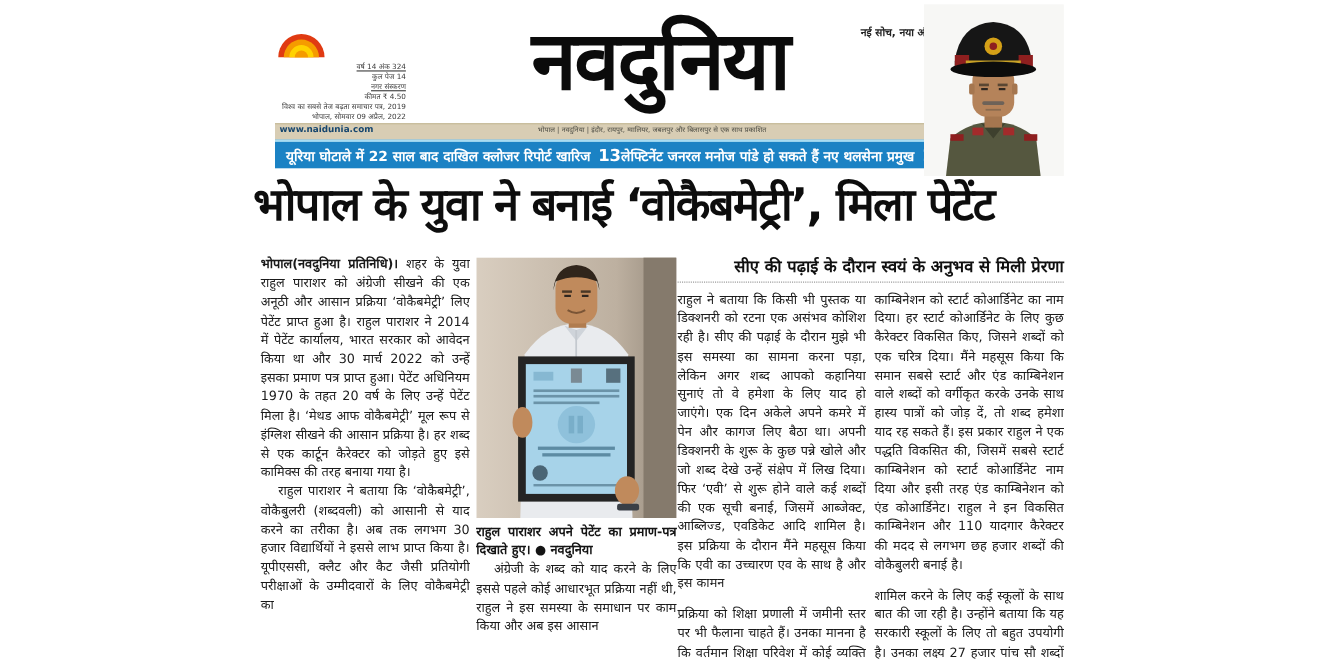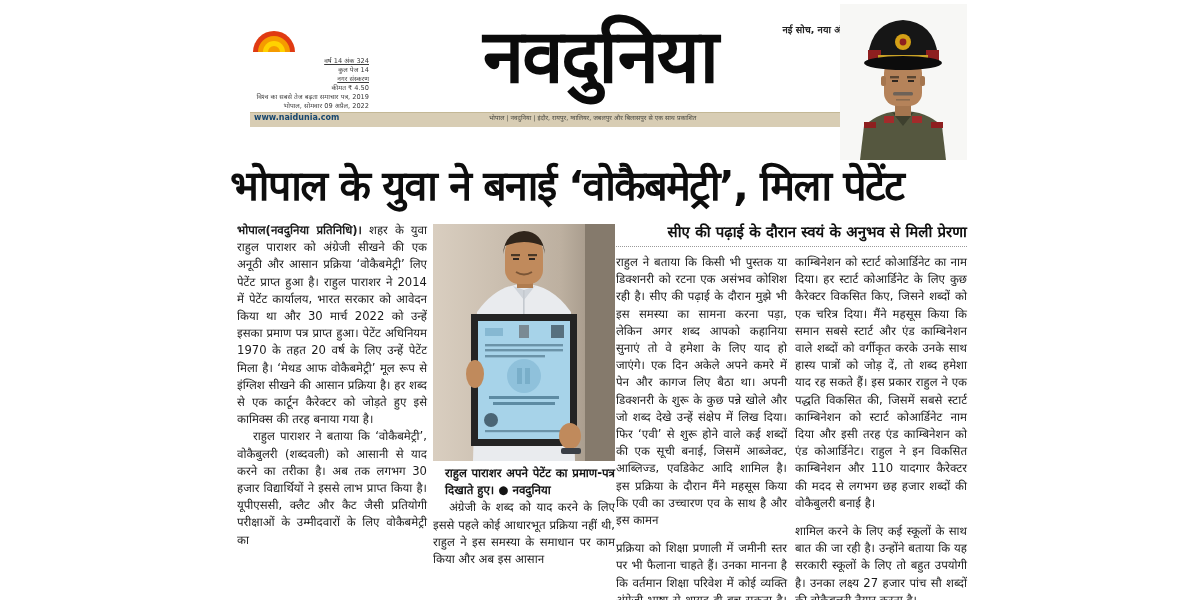--- a/index.html
+++ b/index.html
@@ -29,30 +29,30 @@
                 display:flex; justify-content:space-between; align-items:center; padding:0 10px; }
   .ticker-item { display:flex; align-items:center; gap:7px; font-size:12.5px; font-weight:bold; white-space:nowrap; }
   .ticker-page { font-size:15px; font-weight:bold; }
 
   
   .headline { position:absolute; left:0; top:157px; width:740px; height:58px; text-align:left;
               font-size:41px; line-height:58px; font-weight:bold; color:#0d0d0d;
               letter-spacing:-1.5px; white-space:nowrap; }
 
   
-  .body { position:absolute; left:0; top:221px; width:740px; height:360px; color:#1a1a1a;text-decoration:underline; }
+  .body { position:absolute; left:0; top:231px; width:740px; height:360px; color:#1a1a1a;text-decoration:underline; }
   .body p { font-size:11.6px; line-height:17.2px; text-align:justify; }
   .dateline { font-weight:bold; }
   .indent { text-indent:16px; }
   .gap-top { margin-top:11px; }
 
   .col1 { position:absolute; left:7px;   top:1px;  width:190px; }
   .col2 { position:absolute; left:203px; top:3px;  width:182px; }
   .news-photo { display:block; width:182px; height:237px; }
-  .caption { margin-top:4px; font-size:11.8px; line-height:15.5px; font-weight:bold; color:#141414; text-align:left;margin-left:12px; }
+  .caption { margin-top:4px; font-size:11.8px; line-height:15.5px; font-weight:bold; color:#141414; text-align:left; }
   .caption .credit { font-weight:bold; }
   .col2 .after-caption { margin-top:8px; }
 
   .right-wrap { position:absolute; left:386px; top:0; width:351px; }
   .subhead { text-align:right; font-size:15px; font-weight:bold; color:#101010;
              padding-bottom:5px; border-bottom:1px dotted #9a9a9a; white-space:nowrap; }
   .col3 { position:absolute; left:0;    top:33px; width:171px; }
   .col4 { position:absolute; left:179px; top:33px; width:172px; }
 </style>
 </head>
@@ -105,20 +105,30 @@
       <circle cx="63" cy="38" r="8" fill="#d4a017"></circle>
       <circle cx="63" cy="38" r="3.4" fill="#8e1f1f"></circle>
       <ellipse cx="63" cy="59" rx="39" ry="7" fill="#0c0c0c"></ellipse>
     </svg>
 
     <div class="beige-strip">
       <span class="website">www.naidunia.com</span>
       <span class="pub-line">भोपाल | नवदुनिया | इंदौर, रायपुर, ग्वालियर, जबलपुर और बिलासपुर से एक साथ प्रकाशित</span>
     </div>
 
+    <div class="blue-strip">
+      <span class="ticker-item">
+        <span>यूरिया घोटाले में 22 साल बाद दाखिल क्लोजर रिपोर्ट खारिज</span>
+        <span class="ticker-page">13</span>
+      </span>
+      <span class="ticker-item">
+        <span>लेफ्टिनेंट जनरल मनोज पांडे हो सकते हैं नए थलसेना प्रमुख</span>
+        <span class="ticker-page">14</span>
+      </span>
+    </div>
 
     <h2 class="headline">भोपाल के युवा ने बनाई ‘वोकैबमेट्री’, मिला पेटेंट</h2>
 
     <section class="body">
 
       <div class="col1">
         <p><span class="dateline">भोपाल(नवदुनिया प्रतिनिधि)।</span> <span>शहर के युवा राहुल पाराशर को अंग्रेजी सीखने की एक अनूठी और आसान प्रक्रिया ‘वोकैबमेट्री’ लिए पेटेंट प्राप्त हुआ है। राहुल पाराशर ने 2014 में पेटेंट कार्यालय, भारत सरकार को आवेदन किया था और 30 मार्च 2022 को उन्हें इसका प्रमाण पत्र प्राप्त हुआ। पेटेंट अधिनियम 1970 के तहत 20 वर्ष के लिए उन्हें पेटेंट मिला है। ‘मेथड आफ वोकैबमेट्री’ मूल रूप से इंग्लिश सीखने की आसान प्रक्रिया है। हर शब्द से एक कार्टून कैरेक्टर को जोड़ते हुए इसे कामिक्स की तरह बनाया गया है।</span></p>
         <p class="indent">राहुल पाराशर ने बताया कि ‘वोकैबमेट्री’, वोकैबुलरी (शब्दवली) को आसानी से याद करने का तरीका है। अब तक लगभग 30 हजार विद्यार्थियों ने इससे लाभ प्राप्त किया है। यूपीएससी, क्लैट और कैट जैसी प्रतियोगी परीक्षाओं के उम्मीदवारों के लिए वोकैबमेट्री का</p>
       </div>
 

